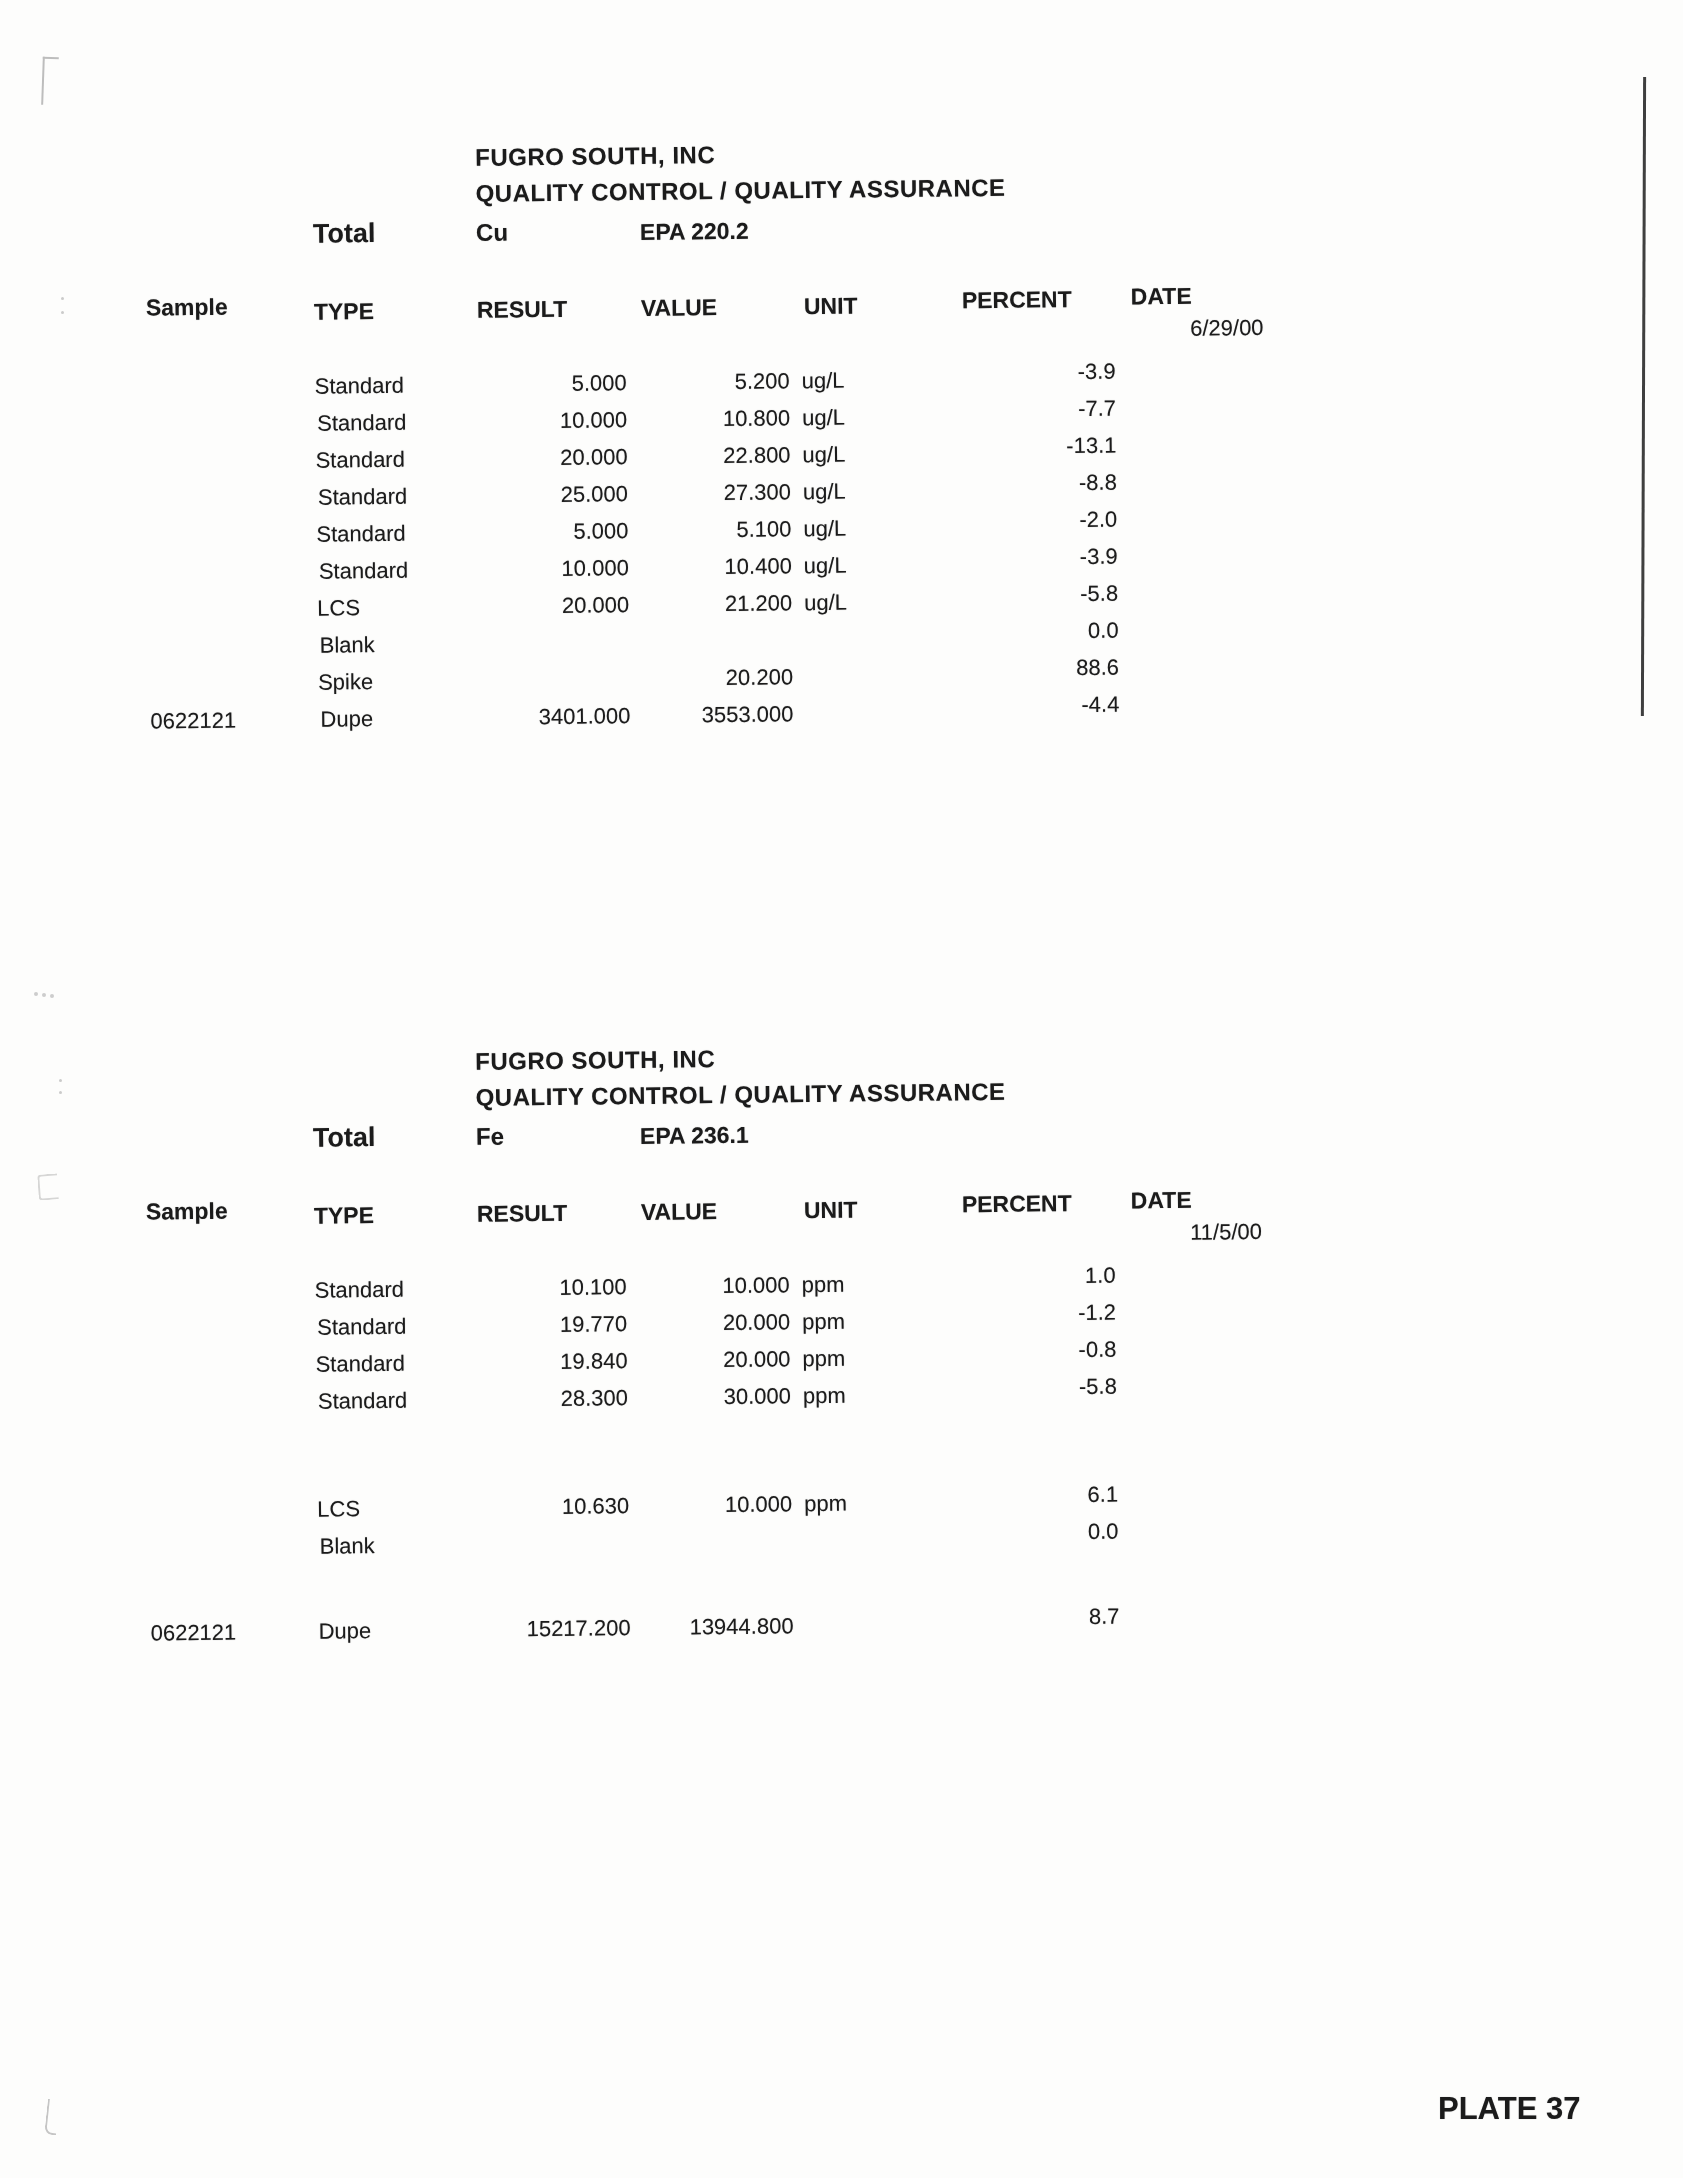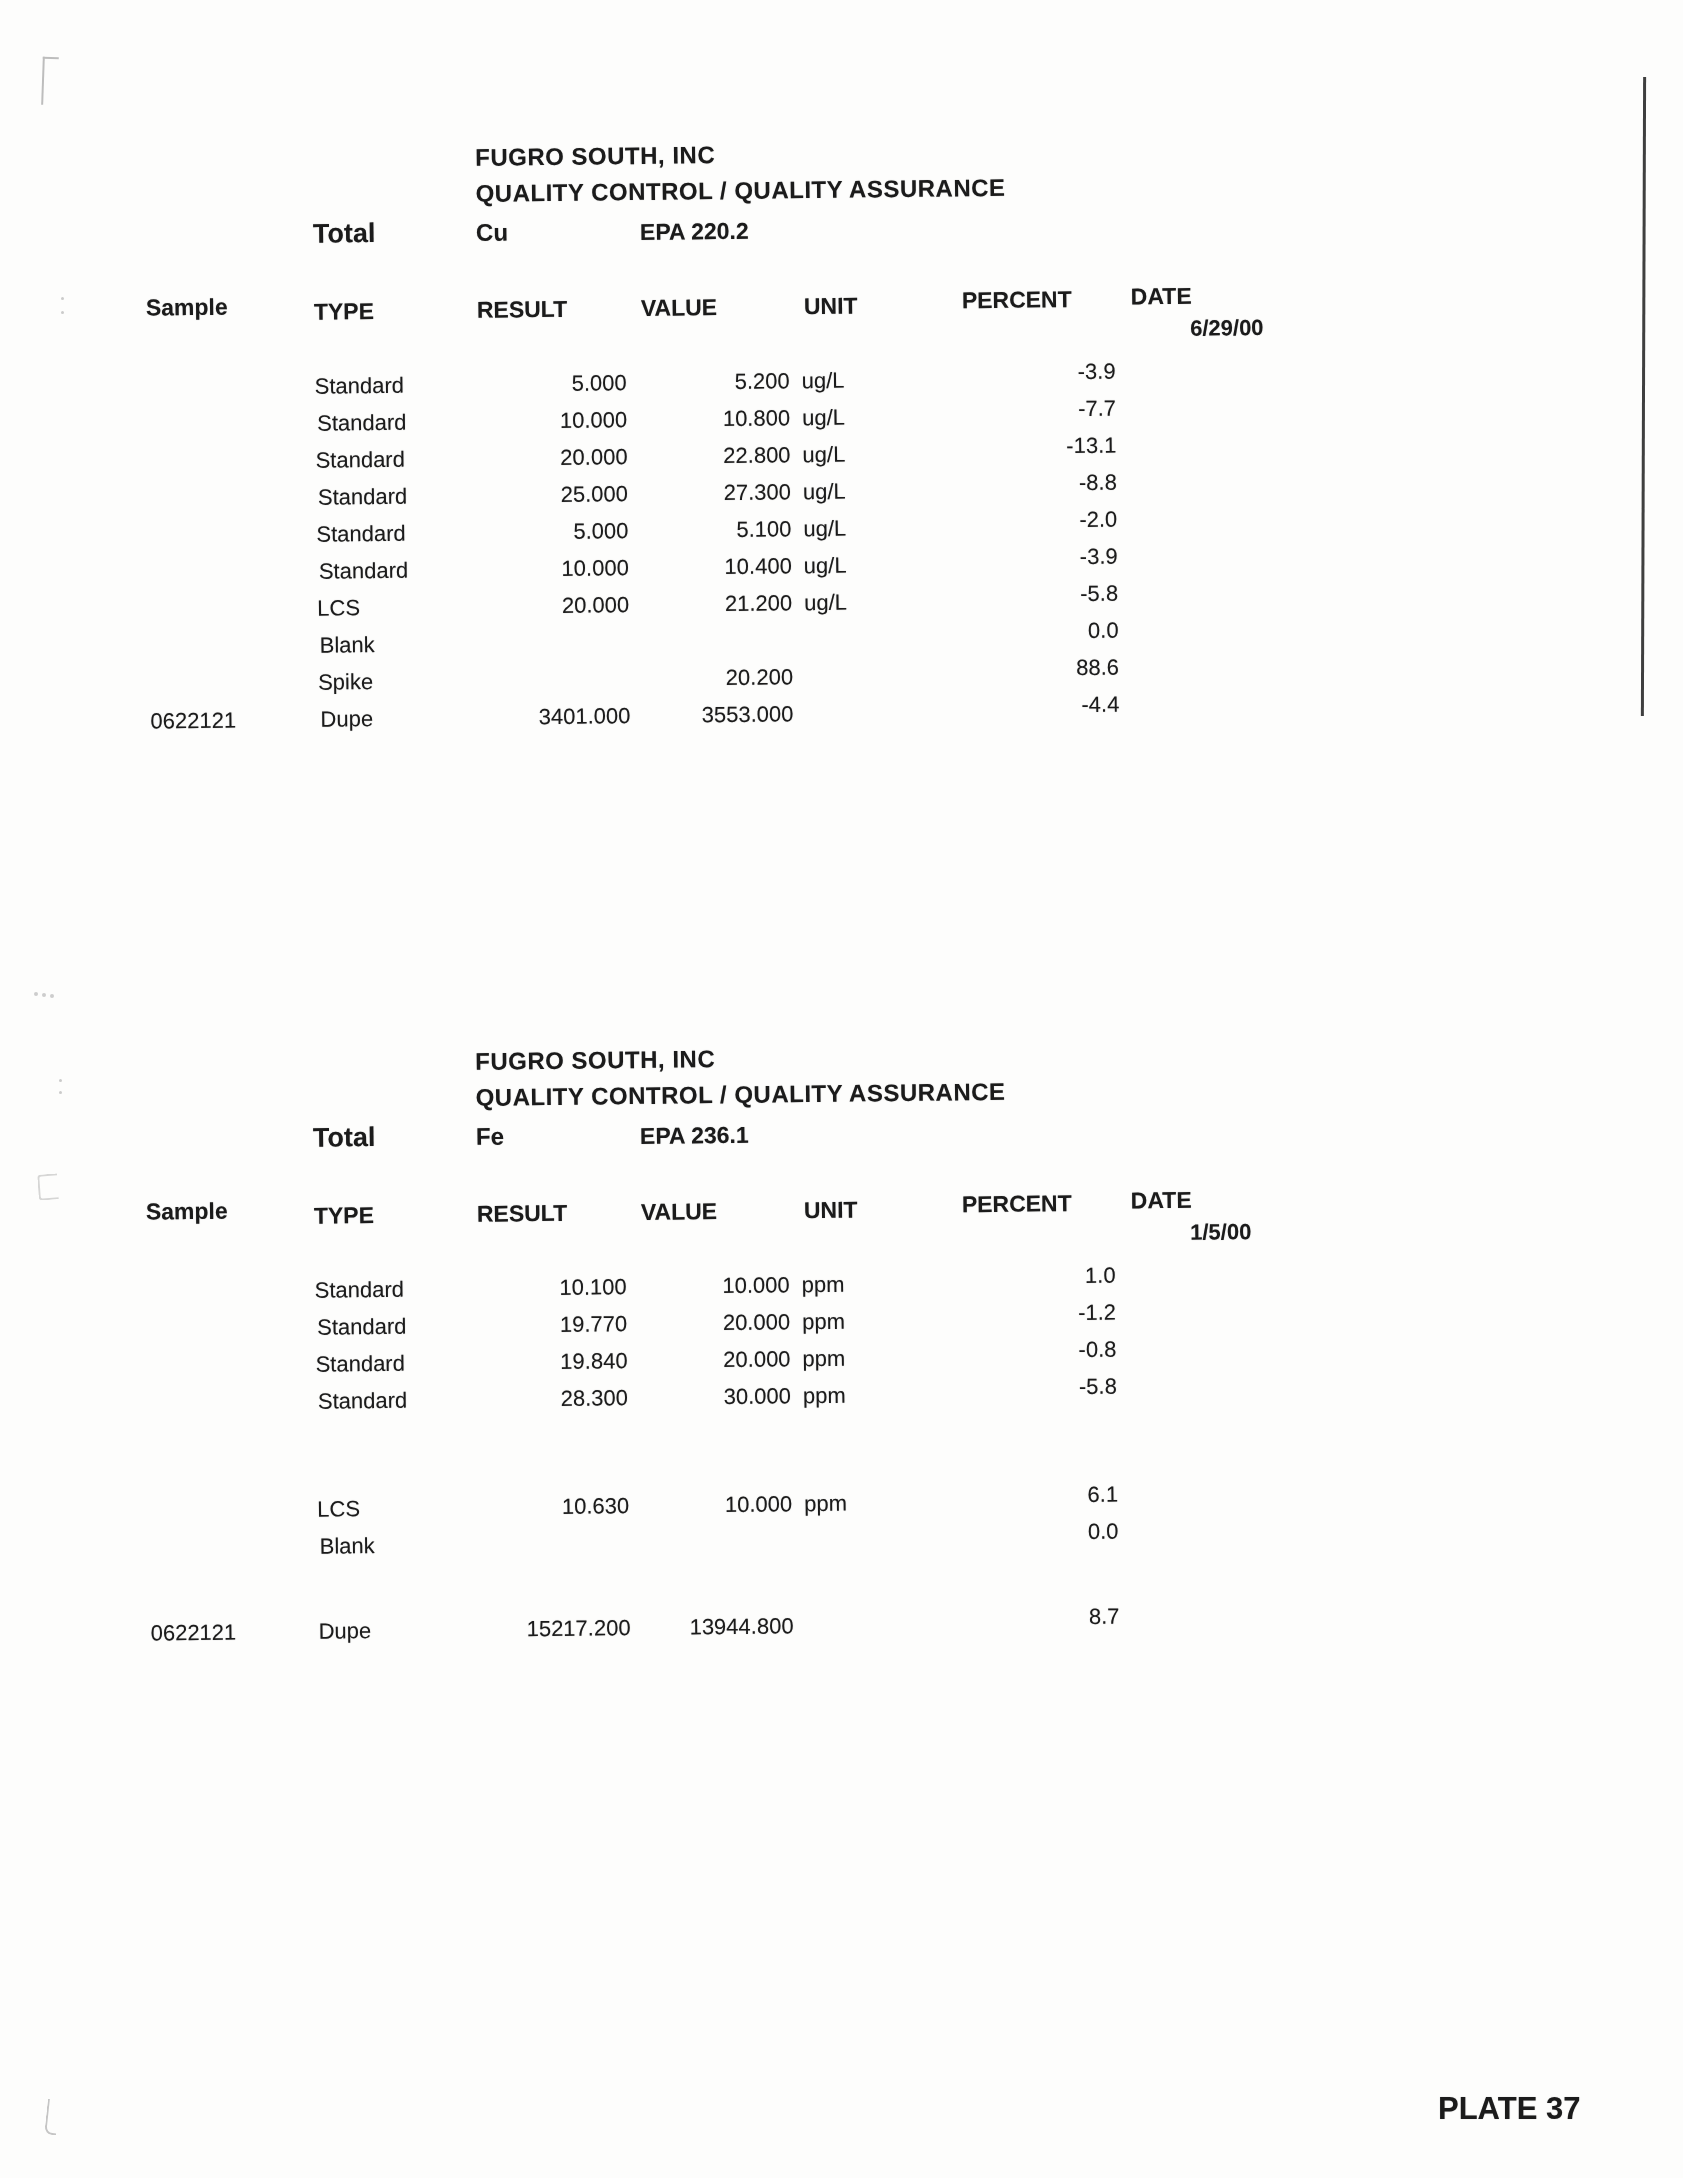--- a/index.html
+++ b/index.html
@@ -58,21 +58,21 @@
     font-size: 23px; font-weight: 700;
   }
   .hdr-type    { left: 312px; text-align: right; }
   .hdr-result  { left: 475px; }
   .hdr-value   { left: 639px; }
   .hdr-unit    { left: 802px; }
   .hdr-percent { left: 960px; top: 149px !important; }
   .hdr-date    { left: 1129px; top: 147px !important; }
   .qc-table .date-value {
     position: absolute; left: 1188px; top: 180px;
-    font-size: 22px; font-weight: 700;
+    font-size: 22px; font-weight: 400;
   }
   .rows { position: absolute; left: 0; top: 222px; width: 1683px; }
   .data-row {
     display: grid;
     grid-template-columns: 168px 163px 149px 163px 168px 158px;
     padding-left: 144px;
     height: 37px;
     align-items: center;
     font-size: 22px;
     font-weight: 500;
@@ -233,21 +233,21 @@
     <div class="total-label">Total</div>
     <div class="analyte">Fe</div>
     <div class="method">EPA 236.1</div>
     <div class="sample-label">Sample</div>
     <div class="hdr hdr-type">TYPE</div>
     <div class="hdr hdr-result">RESULT</div>
     <div class="hdr hdr-value">VALUE</div>
     <div class="hdr hdr-unit">UNIT</div>
     <div class="hdr hdr-percent">PERCENT</div>
     <div class="hdr hdr-date">DATE</div>
-    <div class="date-value">1/5/00</div>
+    <div class="date-value">11/5/00</div>
     <div class="rows">
         <div class="data-row">
           <span class="cell cell-sample"></span>
           <span class="cell cell-type">Standard</span>
           <span class="cell cell-result">10.100</span>
           <span class="cell cell-value">10.000</span>
           <span class="cell cell-unit">ppm</span>
           <span class="cell cell-percent">1.0</span>
         </div>
         <div class="data-row">

